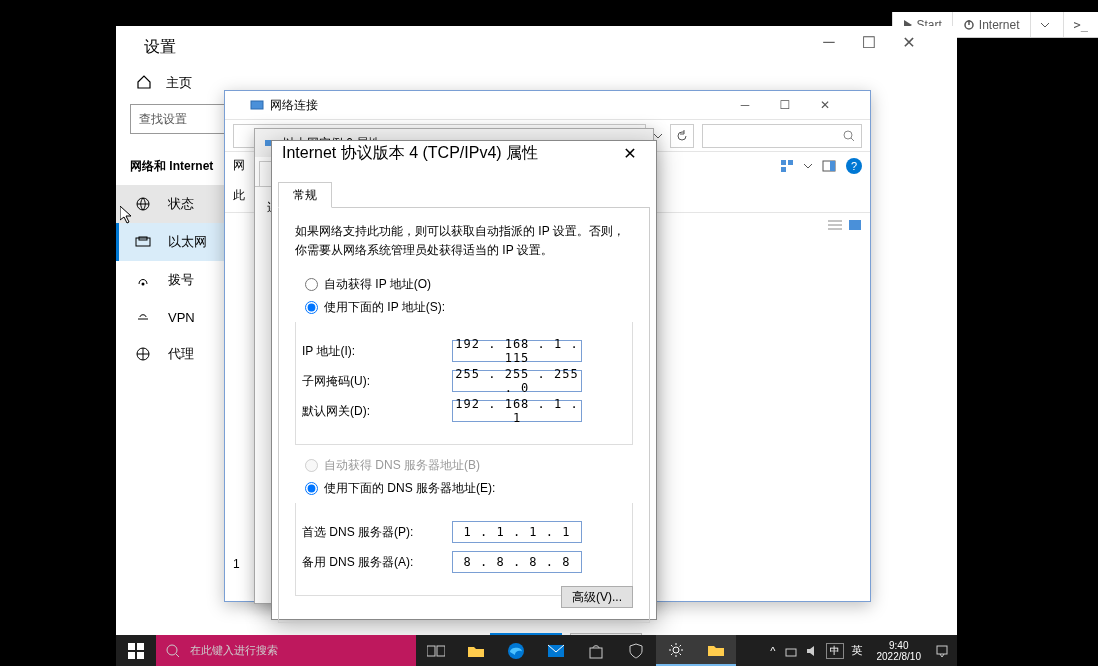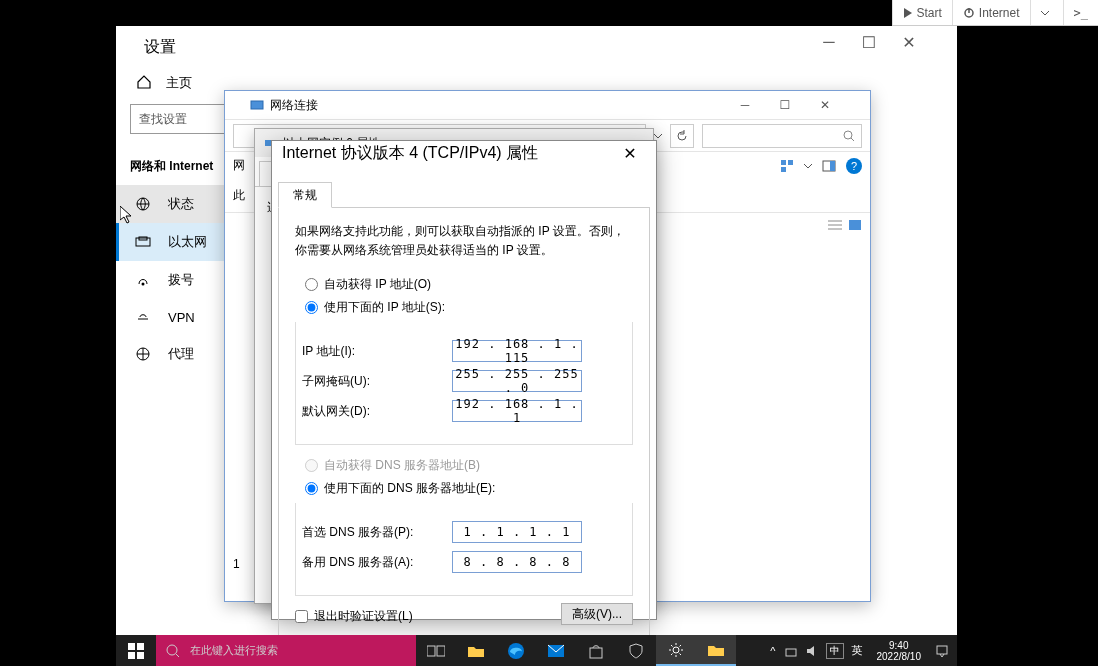--- a/index.html
+++ b/index.html
@@ -1,19 +1,19 @@
 <!DOCTYPE html>
 <html><head>
 <meta charset="utf-8">
 <style>
 * { box-sizing: border-box; margin: 0; padding: 0; font-family: "Microsoft YaHei", "Segoe UI", sans-serif; }
 body { width: 1098px; height: 666px; background: #000; overflow: hidden; position: relative; }
 
 
-.vm-toolbar { position: absolute; top: 0; right: 0; height: 26px; display: flex; align-items: stretch; background: #fff; border-bottom: 1px solid #ccc; }
+.vm-toolbar { position: absolute; top: 12px; right: 0; height: 26px; display: flex; align-items: stretch; background: #fff; border-bottom: 1px solid #ccc; }
 .vm-btn { display: flex; align-items: center; padding: 0 10px; font-size: 12px; color: #555; border-left: 1px solid #ddd; cursor: pointer; }
 .vm-btn svg { margin-right: 4px; }
 
 
 .desktop { position: absolute; left: 116px; top: 26px; width: 841px; height: 640px; background: #fff; }
 
 
 .settings-win { position: absolute; left: 0; top: 0; width: 841px; height: 609px; background: #fff; }
 .settings-titlebar { height: 32px; display: flex; align-items: flex-end; padding: 0 28px; font-size: 16px; }
 .settings-titlebar .title { flex: 1; }
@@ -313,24 +313,20 @@
         <div class="field-row">
           <span class="field-label">首选 DNS 服务器(P):</span>
           <div class="ip-input">1  .  1  .  1  .  1</div>
         </div>
         <div class="field-row">
           <span class="field-label">备用 DNS 服务器(A):</span>
           <div class="ip-input">8  .  8  .  8  .  8</div>
         </div>
       </div>
 
-      <div class="check-row">
-        <input type="checkbox" style="">
-        <span>退出时验证设置(L)</span>
-      </div>
       <div class="adv-row">
         <button class="adv-btn">高级(V)...</button>
       </div>
     </div>
     <div class="ipv4-footer">
       <button class="dlg-btn primary">确定</button>
       <button class="dlg-btn">取消</button>
     </div>
   </div>
 

